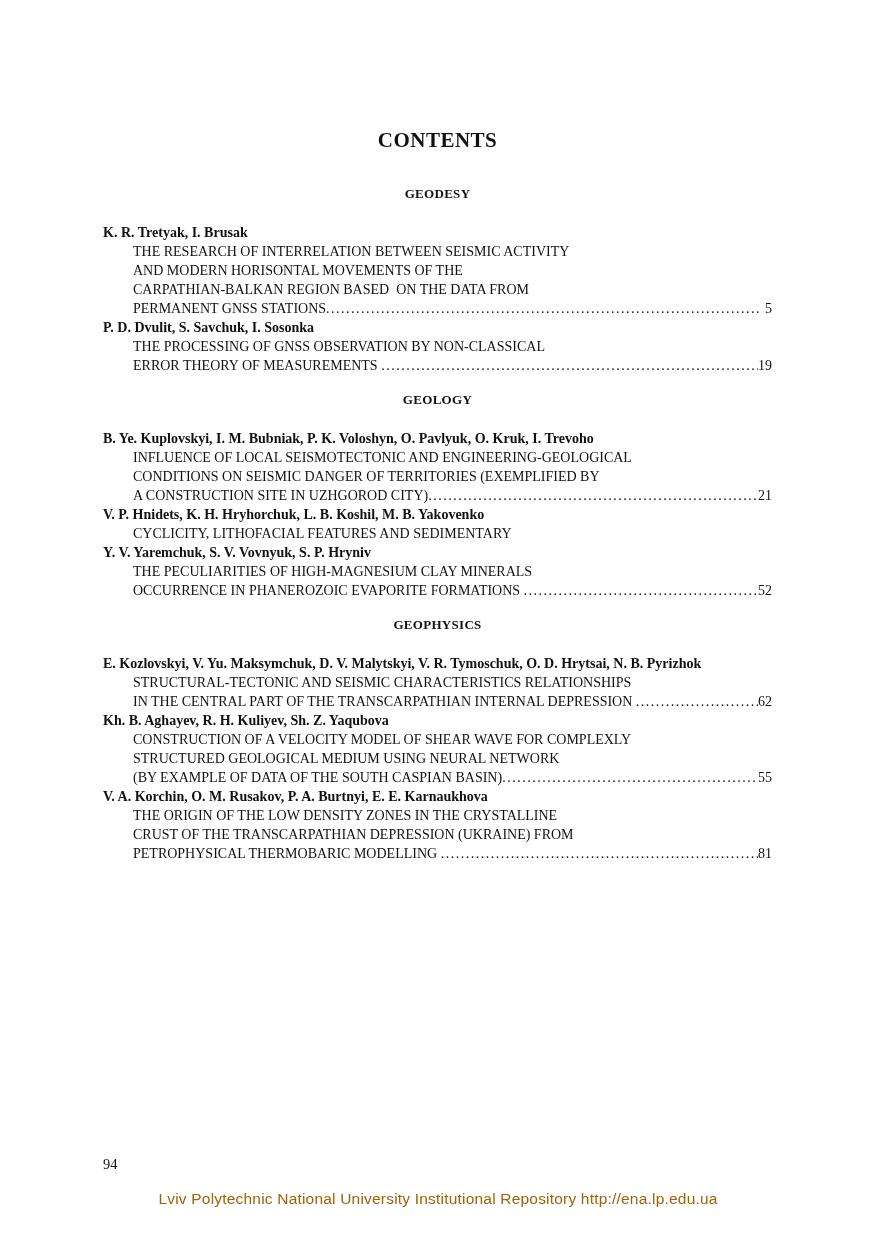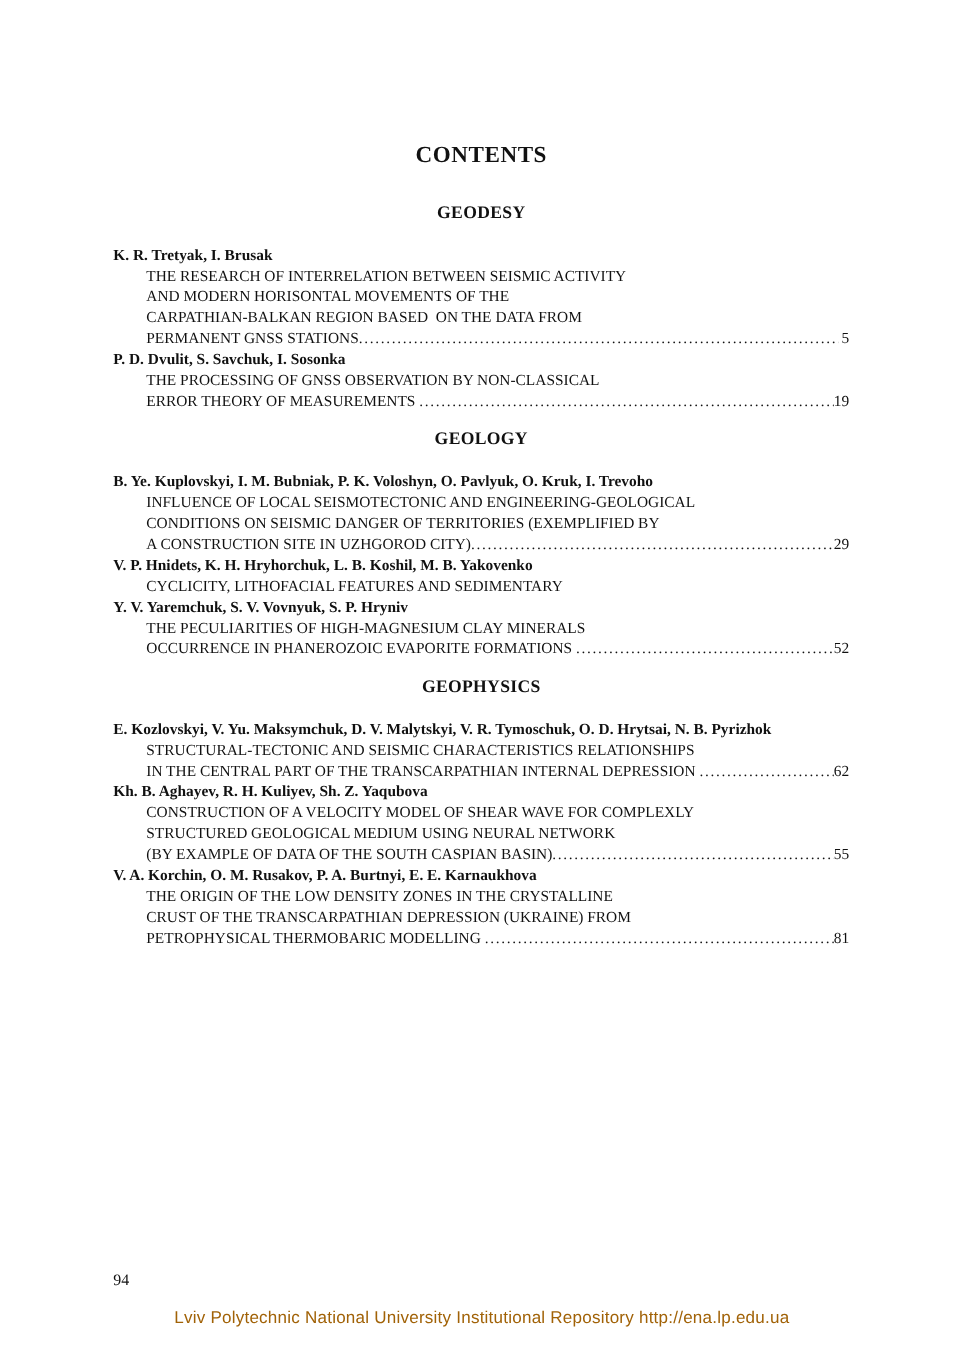--- a/index.html
+++ b/index.html
@@ -28,21 +28,21 @@
     text-align: center;
     font-weight: bold;
     font-size: 21px;
     line-height: 24px;
     letter-spacing: 0.5px;
     margin-bottom: 33px;
   }
   .section-heading {
     text-align: center;
     font-weight: bold;
-    font-size: 16px;
+    font-size: 13px;
     line-height: 18px;
     letter-spacing: 0.3px;
     margin-bottom: 20px;
   }
   .section + .section .section-heading {
     margin-top: 16px;
   }
   .entry {
     font-size: 14px;
     line-height: 19px;
@@ -130,21 +130,21 @@
         </div>
         <div class="section">
           <div class="section-heading">GEOLOGY</div>
           <div class="entry">
             <div class="authors">B. Ye. Kuplovskyi, I. M. Bubniak, P. K. Voloshyn, O. Pavlyuk, O. Kruk, I. Trevoho</div>
             <div class="title-line"><span>INFLUENCE OF LOCAL SEISMOTECTONIC AND ENGINEERING-GEOLOGICAL</span></div>
             <div class="title-line"><span>CONDITIONS ON SEISMIC DANGER OF TERRITORIES (EXEMPLIFIED BY</span></div>
             <div class="leader-line">
               <span class="txt"><span>A CONSTRUCTION SITE IN UZHGOROD CITY)</span></span>
               <span class="dots"></span>
-              <span class="pg">29</span>
+              <span class="pg">21</span>
             </div>
           </div>
           <div class="entry">
             <div class="authors">V. P. Hnidets, K. H. Hryhorchuk, L. B. Koshil, M. B. Yakovenko</div>
             <div class="title-line"><span class="bold-seg">CYCLICITY, </span><span>LITHOFACIAL </span><span class="bold-seg">FEATURES AND SEDIMENTARY</span></div>
           </div>
           <div class="entry">
             <div class="authors">Y. V. Yaremchuk, S. V. Vovnyuk, S. P. Hryniv</div>
             <div class="title-line"><span>THE PECULIARITIES OF HIGH-MAGNESIUM CLAY MINERALS</span></div>
             <div class="leader-line">

